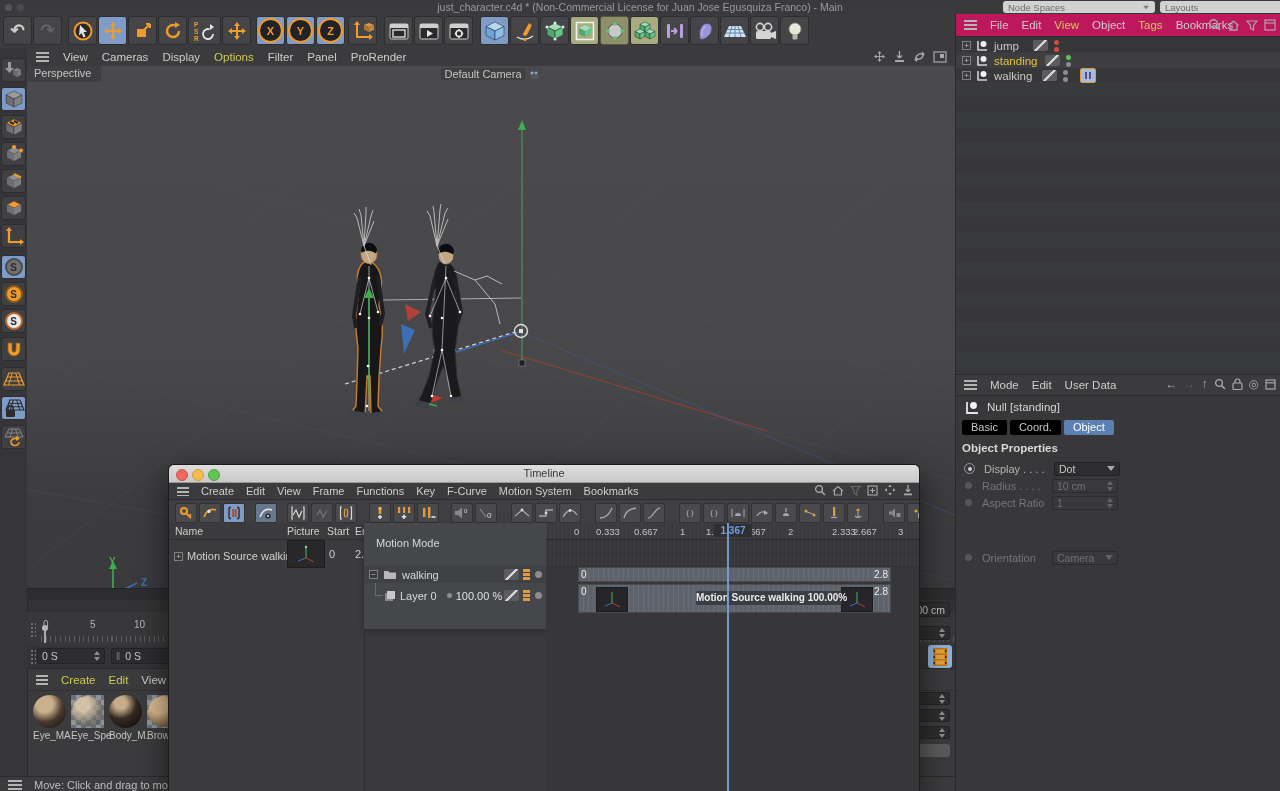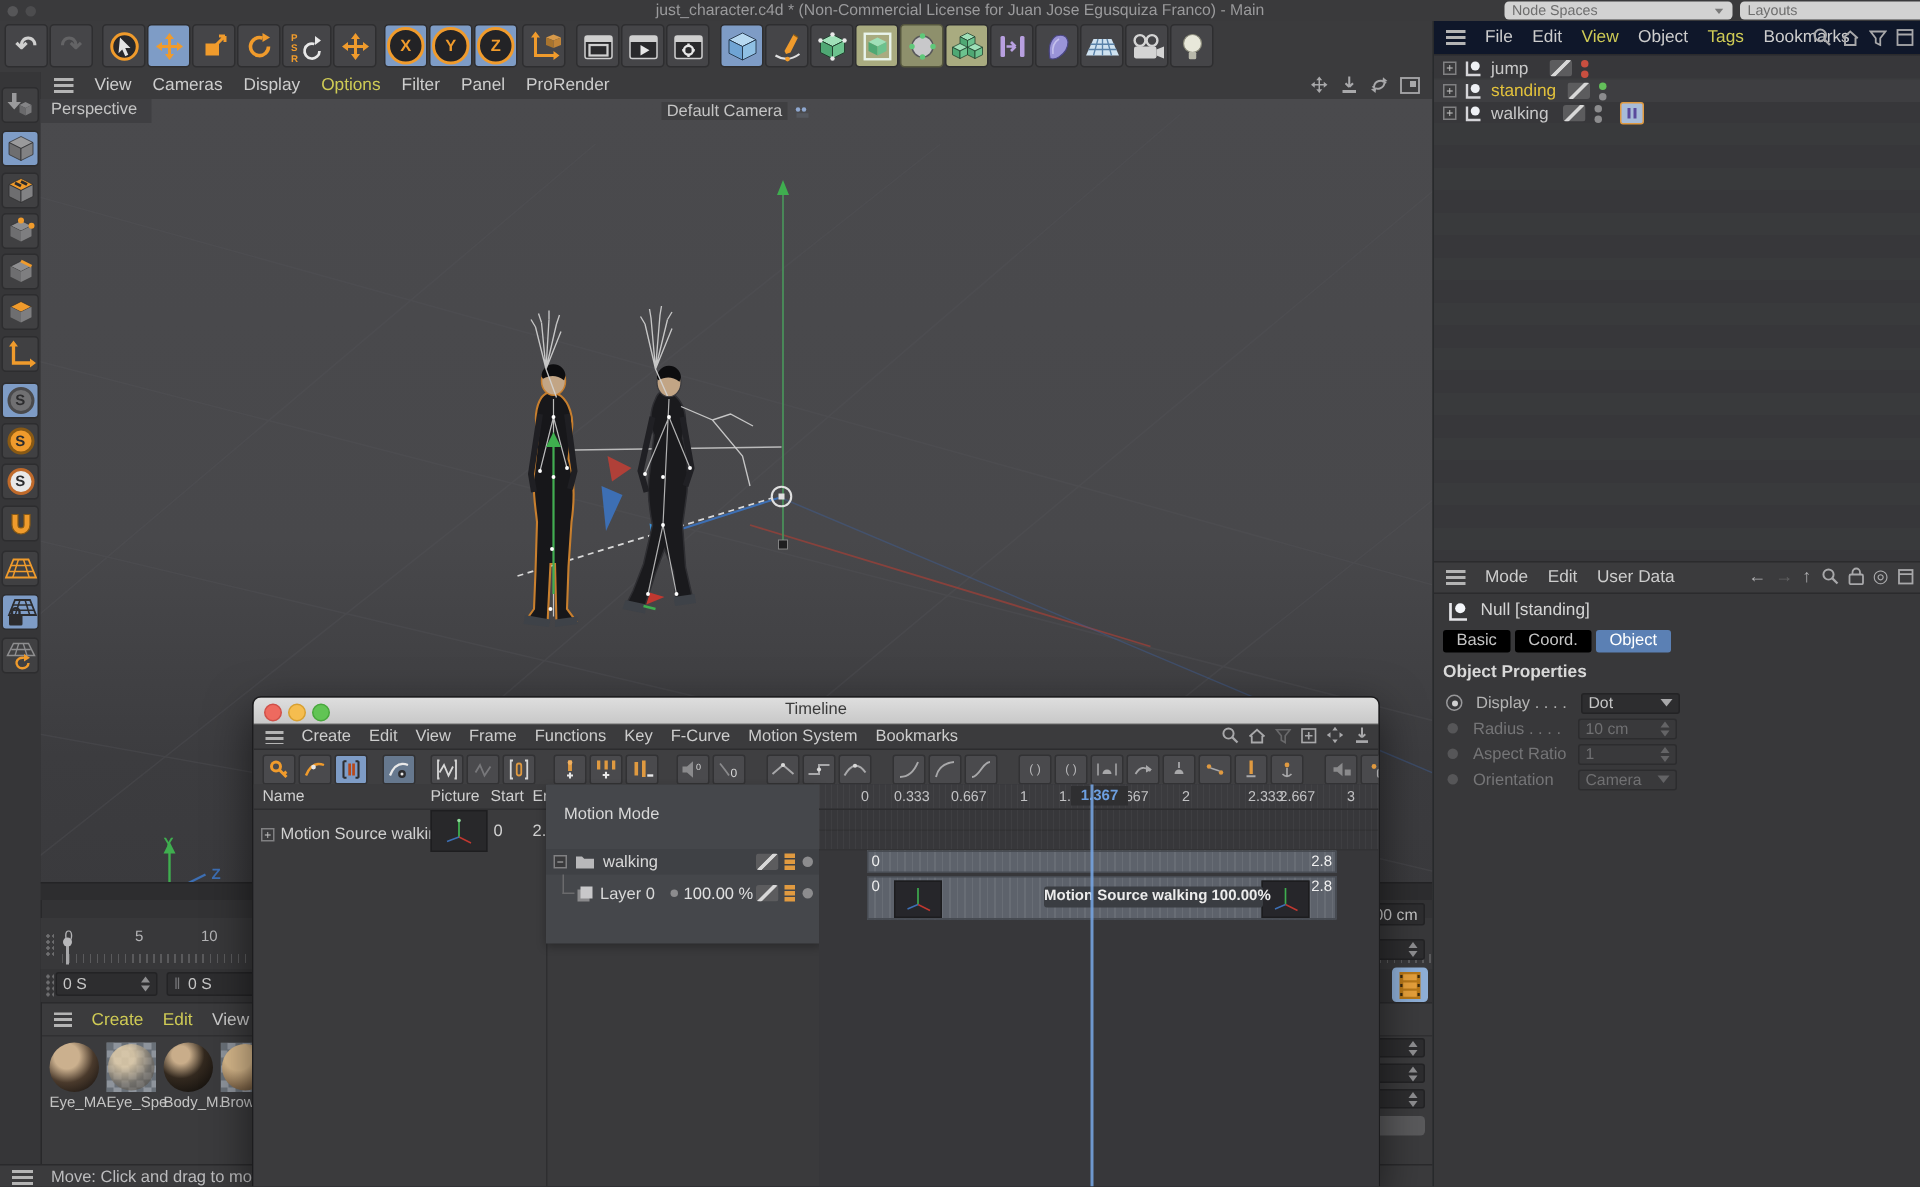--- a/index.html
+++ b/index.html
@@ -569,21 +569,21 @@
 <div class="fld abs" style="left:880px;top:726px;width:70px;height:13px;">
     <span class="stepper">
       <i class="up"></i>
       <i class="dn"></i>
     </span>
   </div>
 <div class="abs" style="left:880px;top:744px;width:70px;height:13px;background:#5a5a5c;border-radius:3px;"></div>
 
 <div class="abs" style="left:955px;top:14px;width:325px;height:777px;background:#38383a;border-left:1px solid #282a2c;box-sizing:border-box;">
 
-  <div style="height:22px;background:#0f172a;border-bottom:1px solid #2b2b2d;position:relative;">
+  <div style="height:22px;background:#be185d;border-bottom:1px solid #2b2b2d;position:relative;">
     <div class="flex" style="height:100%;padding-left:8px;gap:13px;">
       <span class="ham"></span>
       <span class="mi">File</span>
       <span class="mi">Edit</span>
       <span class="mi y">View</span>
       <span class="mi">Object</span>
       <span class="mi y">Tags</span>
       <span class="mi">Bookmarks</span>
     </div>
     <div class="abs flex" style="right:4px;top:4px;gap:6px;">
@@ -725,21 +725,21 @@
       <span style="margin-left:10px;width:68px;font-size:11px;color:#757577;">Aspect Ratio</span>
       <div class="fld dim" style="width:66px;height:14px;margin-left:2px;">
         <span>1</span>
         <span class="stepper" style="opacity:.5;">
             <i class="up"></i>
             <i class="dn"></i>
           </span>
         </div>
     </div>
 
-    <div class="flex" style="height:17px;">
+    <div class="flex" style="height:17px;margin-top:38px;">
       <span style="width:7px;height:7px;border-radius:50%;background:#565658;margin-left:3px;"></span>
       <span style="margin-left:10px;width:68px;font-size:11px;color:#757577;">Orientation</span>
       <div class="fld dim" style="width:66px;height:14px;margin-left:2px;">
         <span>Camera</span>
           <span class="chev dim"></span>
         </div>
     </div>
   </div>
 </div>
 

